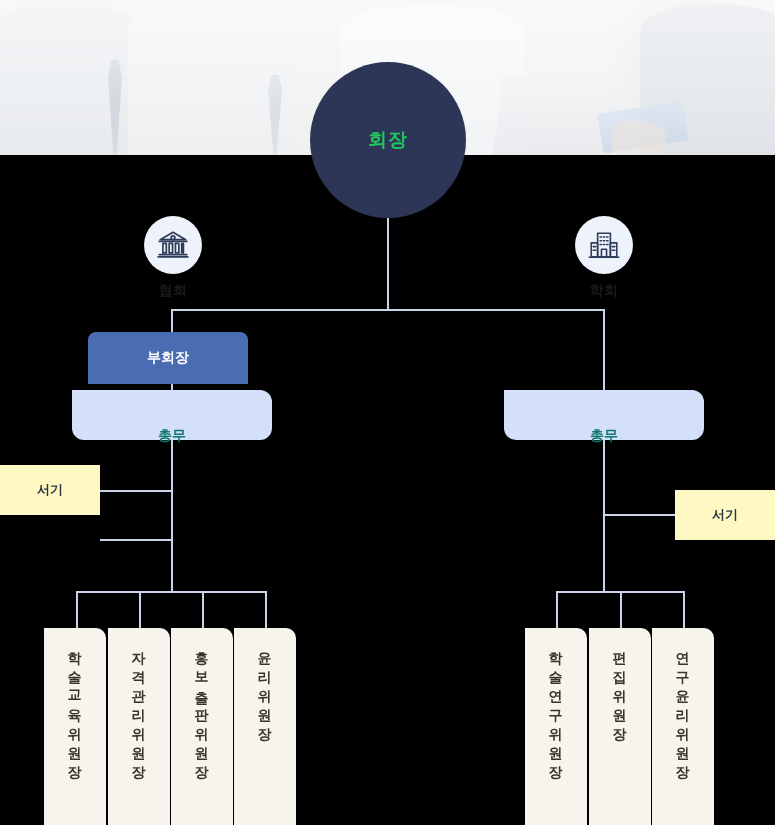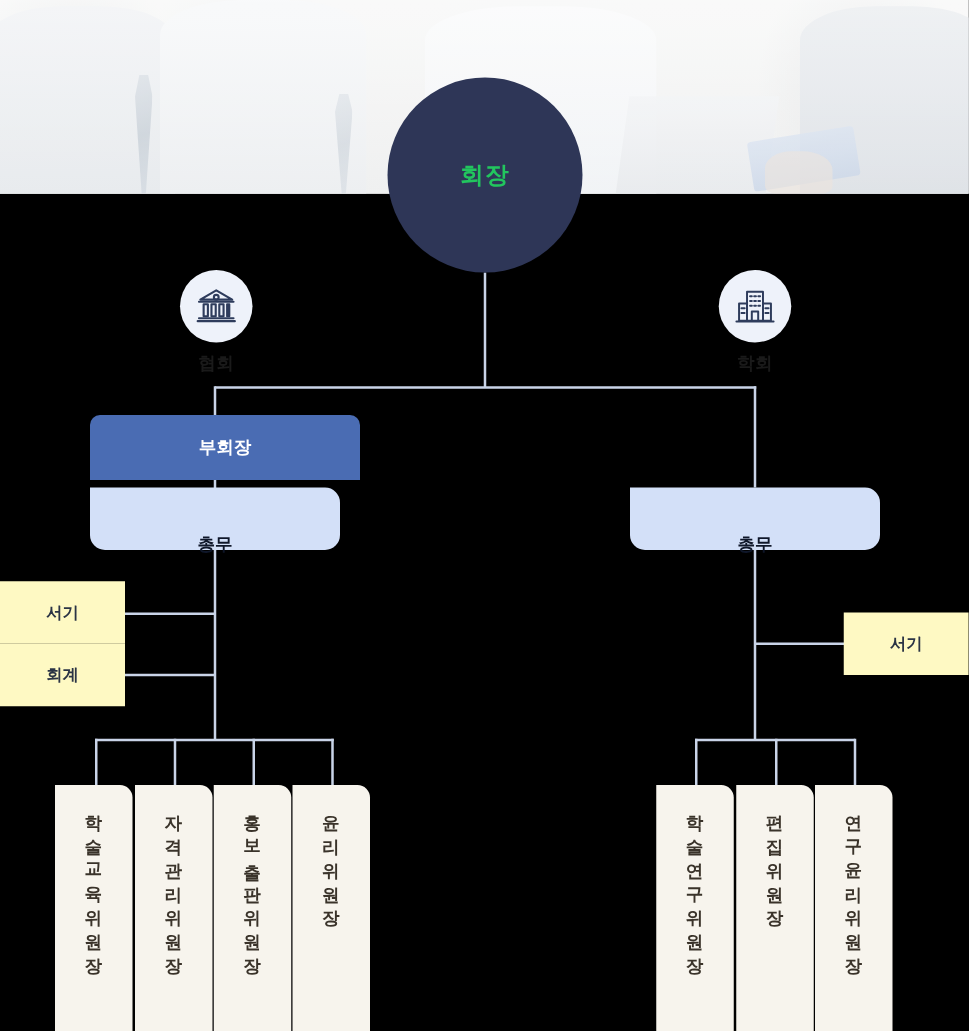--- a/index.html
+++ b/index.html
@@ -161,21 +161,21 @@
     color: #ffffff;
     font-size: 14px;
     font-weight: 700;
   }
 
   .box-secondary {
     background: #d3e0f8;
     border-radius: 0 12px 12px 12px;
   }
   .box-secondary span {
-    color: #0f172a;
+    color: #0f766e;
     font-size: 14px;
     font-weight: 700;
     margin-top: 41px;
   }
 
   .box-plain {
     background: #fef9c3;
   }
   .box-plain span {
     color: #2b3445;
@@ -289,35 +289,32 @@
         <rect x="12.4" y="14.5" width="3.2" height="9"></rect>
         <rect x="18.3" y="14.5" width="3.2" height="9"></rect>
         <rect x="24.2" y="14.5" width="1.6" height="9"></rect>
         <line x1="3" y1="25" x2="29" y2="25"></line>
         <line x1="2" y1="27.2" x2="30" y2="27.2"></line>
       </svg>
     </div>
     <div class="branch-label">협회</div>
   </div>
 
-  <div class="box box-primary" style="left:72px; top:332px; width:216px; height:52px;">
+  <div class="box box-primary" style="left:88px; top:332px; width:160px; height:52px;">
     <span>부회장</span>
   </div>
 
   <div class="box box-secondary" style="left:72px; top:390px; width:200px; height:50px;">
     <span>총무</span>
   </div>
 
   <div class="box box-plain" style="left:0px; top:465px; width:100px; height:50px;">
     <span>서기</span>
   </div>
 
-  <div class="box box-plain" style="left:0px; top:515px; width:100px; height:50px;">
-    <span>회계</span>
-  </div>
 
   <div class="box box-committee" style="left:44px; top:628px; width:62px; height:197px;">
     <span>학술교육위원장</span>
   </div>
   <div class="box box-committee" style="left:108px; top:628px; width:62px; height:197px;">
     <span>자격관리위원장</span>
   </div>
   <div class="box box-committee" style="left:171px; top:628px; width:62px; height:197px;">
     <span>홍보출판위원장</span>
   </div>

